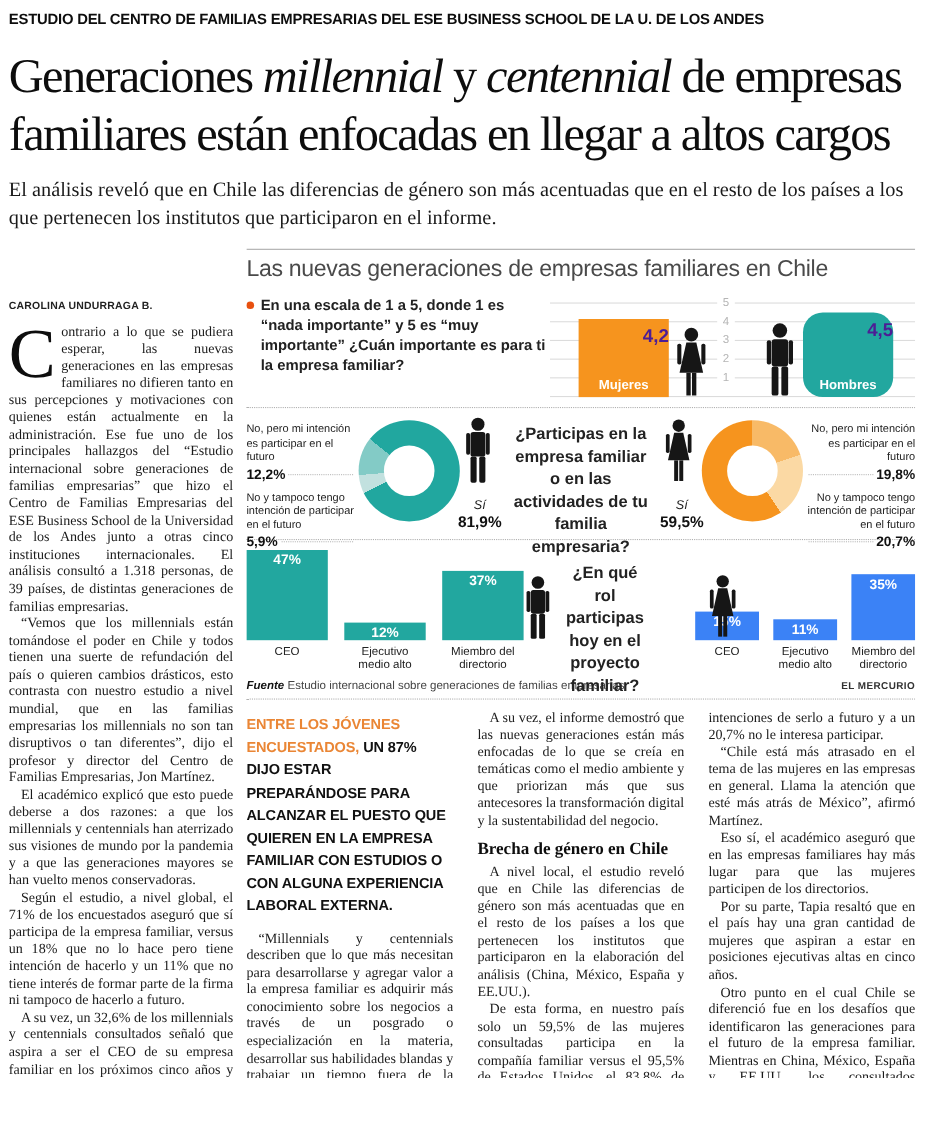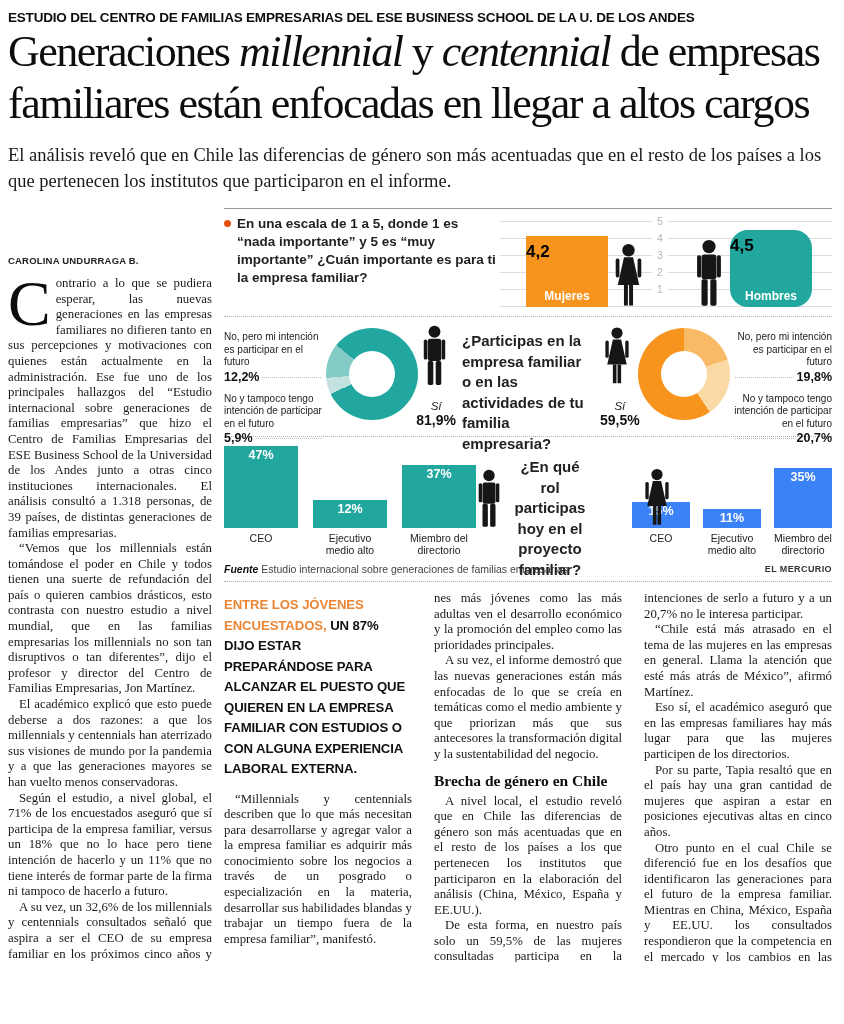--- a/index.html
+++ b/index.html
@@ -1,20 +1,20 @@
 <!DOCTYPE html>
 <html lang="es"><head>
 <meta charset="utf-8">
 <style>
   html,body{margin:0;padding:0;background:#fff;}
   body{width:844px;height:1024px;overflow:hidden;color:#111;}
   .page{box-sizing:border-box;width:844px;height:1024px;padding:10px 12px 0 8px;position:relative;}
   
   .kicker{font:bold 13.5px/16px "Liberation Sans",sans-serif;letter-spacing:-.2px;color:#0d0d0d;}
-  .headline{font:400 44px/52px "Liberation Serif",serif;letter-spacing:-1.5px;margin:0 0 12px;color:#0d0d0d;}
+  .headline{font:400 44px/52px "Liberation Serif",serif;letter-spacing:-1.5px;margin:18px 0 12px;color:#0d0d0d;}
   .headline i{font-style:italic;}
   .deck{font:400 18.5px/26px "Liberation Serif",serif;color:#1a1a1a;margin:0 0 14px;max-width:824px;}
   
   .content{display:flex;align-items:stretch;height:754px;}
   .col1{flex:0 0 204px;width:204px;overflow:hidden;margin-top:47px;}
   .byline{font:bold 9.5px/12px "Liberation Sans",sans-serif;letter-spacing:.2px;color:#222;margin:0 0 9px;}
   .body p{font:400 12.8px/15.6px "Liberation Serif",serif;text-align:justify;margin:0;hyphens:auto;-webkit-hyphens:auto;color:#1a1a1a;}
   .body p.ind{text-indent:11px;}
   .dropcap{float:left;font:400 64px/50px "Liberation Serif",serif;padding:3px 5px 0 0;color:#0d0d0d;}
   .rightarea{flex:1;margin-left:12px;display:flex;flex-direction:column;overflow:hidden;}
@@ -22,21 +22,21 @@
   .ig{border-top:1px solid #999;}
   .ig-title{font:300 21px/25px "Liberation Sans",sans-serif;letter-spacing:-.3px;color:#4a4a4a;margin:5px 0 6px;font-stretch:condensed;}
   .dotsep{border:0;border-top:1px dotted #b0b0b0;margin:5px 0;}
   .ig-sec1{display:flex;height:102px;}
   .q1{width:276px;position:relative;padding:6px 0 0 13px;font:bold 13.5px/18px "Liberation Sans",sans-serif;color:#222;box-sizing:border-box;}
   .bullet{position:absolute;left:0;top:11px;width:7px;height:7px;border-radius:50%;background:#e8500f;}
   .scale-chart{position:relative;flex:1;height:102px;}
   .gl{position:absolute;left:0;right:0;height:1px;background:#dcdcdc;}
   .scale-num{position:absolute;left:152px;width:16px;text-align:center;font:400 10.5px/10px "Liberation Sans",sans-serif;color:#b5b5b5;background:#fff;}
   .vbar{position:absolute;bottom:4px;width:82px;}
-  .vbar .bar-value{display:block;text-align:left;color:#000000;font:bold 17px/17px "Liberation Sans",sans-serif;margin-top:7px;}
+  .vbar .bar-value{display:block;text-align:right;color:#4c1d95;font:bold 17px/17px "Liberation Sans",sans-serif;margin-top:7px;}
   .vbar .bar-cat{position:absolute;bottom:5px;left:0;width:100%;text-align:center;color:#fff;font:bold 12px/12px "Liberation Sans",sans-serif;}
   .bar-women{left:26px;height:71px;background:#f6941e;}
   .bar-men{left:230px;height:77px;background:#22a79f;border-radius:18px;}
   .pict{position:absolute;}
   .pict svg{display:block;}
   .pict path,.pict rect,.pict circle{fill:#161616;}
   
   .ig-sec2{display:flex;height:106px;padding-top:3px;}
   .dlabels{width:100px;font:400 10px/12.5px "Liberation Sans",sans-serif;color:#222;padding-top:6px;box-sizing:border-box;}
   .dlabels.right{text-align:right;}
@@ -46,21 +46,21 @@
   .leader{flex:1;border-bottom:1px dotted #bbb;height:1px;margin:0 3px;}
   .donut-wrap{position:relative;width:138px;height:106px;}
   .donut{position:absolute;width:92px;height:92px;border-radius:50%;top:3px;}
   .donut-teal{left:2px;background:conic-gradient(from 309deg,#21a79f 0 81.9%,#c2e1df 81.9% 87.8%,#83cbc6 87.8% 100%);}
   .donut-orange{right:2px;background:conic-gradient(from 0deg,#f8ba67 0 19.8%,#fbd9a4 19.8% 40.5%,#f6941e 40.5% 100%);}
   .hole{position:absolute;left:23px;top:23px;width:46px;height:46px;border-radius:50%;background:#fff;}
   .si{position:absolute;bottom:3px;text-align:center;font:italic 11.5px/13px "Liberation Sans",sans-serif;color:#222;}
   .si b{display:block;font:bold 14px/15px "Liberation Sans",sans-serif;font-style:normal;color:#111;}
   .si-men{right:6px;}
   .si-women{left:6px;}
-  .ig-q2{flex:1;text-align:left;font:bold 15px/20.5px "Liberation Sans",sans-serif;color:#222;padding-top:6px;}
+  .ig-q2{flex:1;text-align:center;font:bold 15px/20.5px "Liberation Sans",sans-serif;color:#222;padding-top:6px;}
   
   .ig-sec3{display:flex;height:112px;padding-top:3px;position:relative;}
   .rgroup{display:flex;}
   .rcol{display:flex;flex-direction:column;justify-content:flex-end;}
   .rcol .stack{display:flex;flex-direction:column;justify-content:flex-end;height:82px;}
   .rbar{width:100%;}
   .rbar .rval{display:block;text-align:center;color:#fff;font:bold 12.5px/13px "Liberation Sans",sans-serif;padding-top:3px;}
   .rlabel{font:400 10.5px/12px "Liberation Sans",sans-serif;text-align:center;color:#222;height:25px;margin-top:4px;}
   .teal .rbar{background:#22a79f;}
   .orange .rbar{background:#3b82f6;}
@@ -97,20 +97,21 @@
       <p class="ind">“Vemos que los millennials están tomándose el poder en Chile y todos tienen una suerte de refundación del país o quieren cambios drásticos, esto contrasta con nuestro estudio a nivel mundial, que en las familias empresarias los millennials no son tan disruptivos o tan diferentes”, dijo el profesor y director del Centro de Familias Empresarias, Jon Martínez.</p>
       <p class="ind">El académico explicó que esto puede deberse a dos razones: a que los millennials y centennials han aterrizado sus visiones de mundo por la pandemia y a que las generaciones mayores se han vuelto menos conservadoras.</p>
       <p class="ind">Según el estudio, a nivel global, el 71% de los encuestados aseguró que sí participa de la empresa familiar, versus un 18% que no lo hace pero tiene intención de hacerlo y un 11% que no tiene interés de formar parte de la firma ni tampoco de hacerlo a futuro.</p>
       <p class="ind">A su vez, un 32,6% de los millennials y centennials consultados señaló que aspira a ser el CEO de su empresa familiar en los próximos cinco años y un 27,2% quiere llegar a ser un miembro del directorio. Mientras que un 21% declaró que espera ocupar un cargo ejecutivo medio alto en la compañía.</p>
 
     </div>
 
     <div class="rightarea">
 
       <div class="ig">
+        <div class="ig-title">Las nuevas generaciones de empresas familiares en Chile</div>
 
         <div class="ig-sec1">
           <div class="q1">
             <span class="bullet"></span>
             <span>En una escala de 1 a 5, donde 1 es “nada importante” y 5 es “muy importante” ¿Cuán importante es para ti la empresa familiar?</span>
           </div>
           <div class="scale-chart">
             <div class="gl" style="bottom:4px"></div>
             <div class="gl" style="bottom:21px"></div>
             <div class="gl" style="bottom:38px"></div>
@@ -230,21 +231,21 @@
             <div class="rcol rcol-w74">
               <div class="stack">
                   <div class="rbar" style="height:92px">
                     <span class="rval">47%</span>
                   </div>
                 </div>
               <div class="rlabel">CEO</div>
             </div>
             <div class="rcol rcol-w74">
               <div class="stack">
-                  <div class="rbar" style="height:28px">
+                  <div class="rbar" style="height:16px">
                     <span class="rval">12%</span>
                   </div>
                 </div>
               <div class="rlabel">Ejecutivo medio alto</div>
             </div>
             <div class="rcol rcol-w74" style="margin-right:0">
               <div class="stack">
                   <div class="rbar" style="height:63px">
                     <span class="rval">37%</span>
                   </div>
@@ -307,21 +308,20 @@
         </div>
       </div>
 
       <div class="bottom body">
         <div class="bcol">
           <div class="pullquote"><span class="pq1">ENTRE LOS JÓVENES ENCUESTADOS,</span><span> UN 87% DIJO ESTAR PREPARÁNDOSE PARA ALCANZAR EL PUESTO QUE QUIEREN EN LA EMPRESA FAMILIAR CON ESTUDIOS O CON ALGUNA EXPERIENCIA LABORAL EXTERNA.</span></div>
           <p class="ind">“Millennials y centennials describen que lo que más necesitan para desarrollarse y agregar valor a la empresa familiar es adquirir más conocimiento sobre los negocios a través de un posgrado o especialización en la materia, desarrollar sus habilidades blandas y trabajar un tiempo fuera de la empresa familiar”, manifestó.</p>
 
         </div>
         <div class="bcol">
-          <p>nes más jóvenes como las más adultas ven el desarrollo económico y la promoción del empleo como las prioridades principales.</p>
           <p class="ind">A su vez, el informe demostró que las nuevas generaciones están más enfocadas de lo que se creía en temáticas como el medio ambiente y que priorizan más que sus antecesores la transformación digital y la sustentabilidad del negocio.</p>
           <div class="subhead">Brecha de género en Chile</div>
           <p class="ind">A nivel local, el estudio reveló que en Chile las diferencias de género son más acentuadas que en el resto de los países a los que pertenecen los institutos que participaron en la elaboración del análisis (China, México, España y EE.UU.).</p>
           <p class="ind">De esta forma, en nuestro país solo un 59,5% de las mujeres consultadas participa en la compañía familiar versus el 95,5% de Estados Unidos, el 83,8% de México o el 81,3% de España. Al mismo tiempo, en Chile un 19,8% de las jóvenes que no son parte de la empresa tienen</p>
         </div>
         <div class="bcol">
           <p>intenciones de serlo a futuro y a un 20,7% no le interesa participar.</p>
           <p class="ind">“Chile está más atrasado en el tema de las mujeres en las empresas en general. Llama la atención que esté más atrás de México”, afirmó Martínez.</p>
           <p class="ind">Eso sí, el académico aseguró que en las empresas familiares hay más lugar para que las mujeres participen de los directorios.</p>
           <p class="ind">Por su parte, Tapia resaltó que en el país hay una gran cantidad de mujeres que aspiran a estar en posiciones ejecutivas altas en cinco años.</p>

